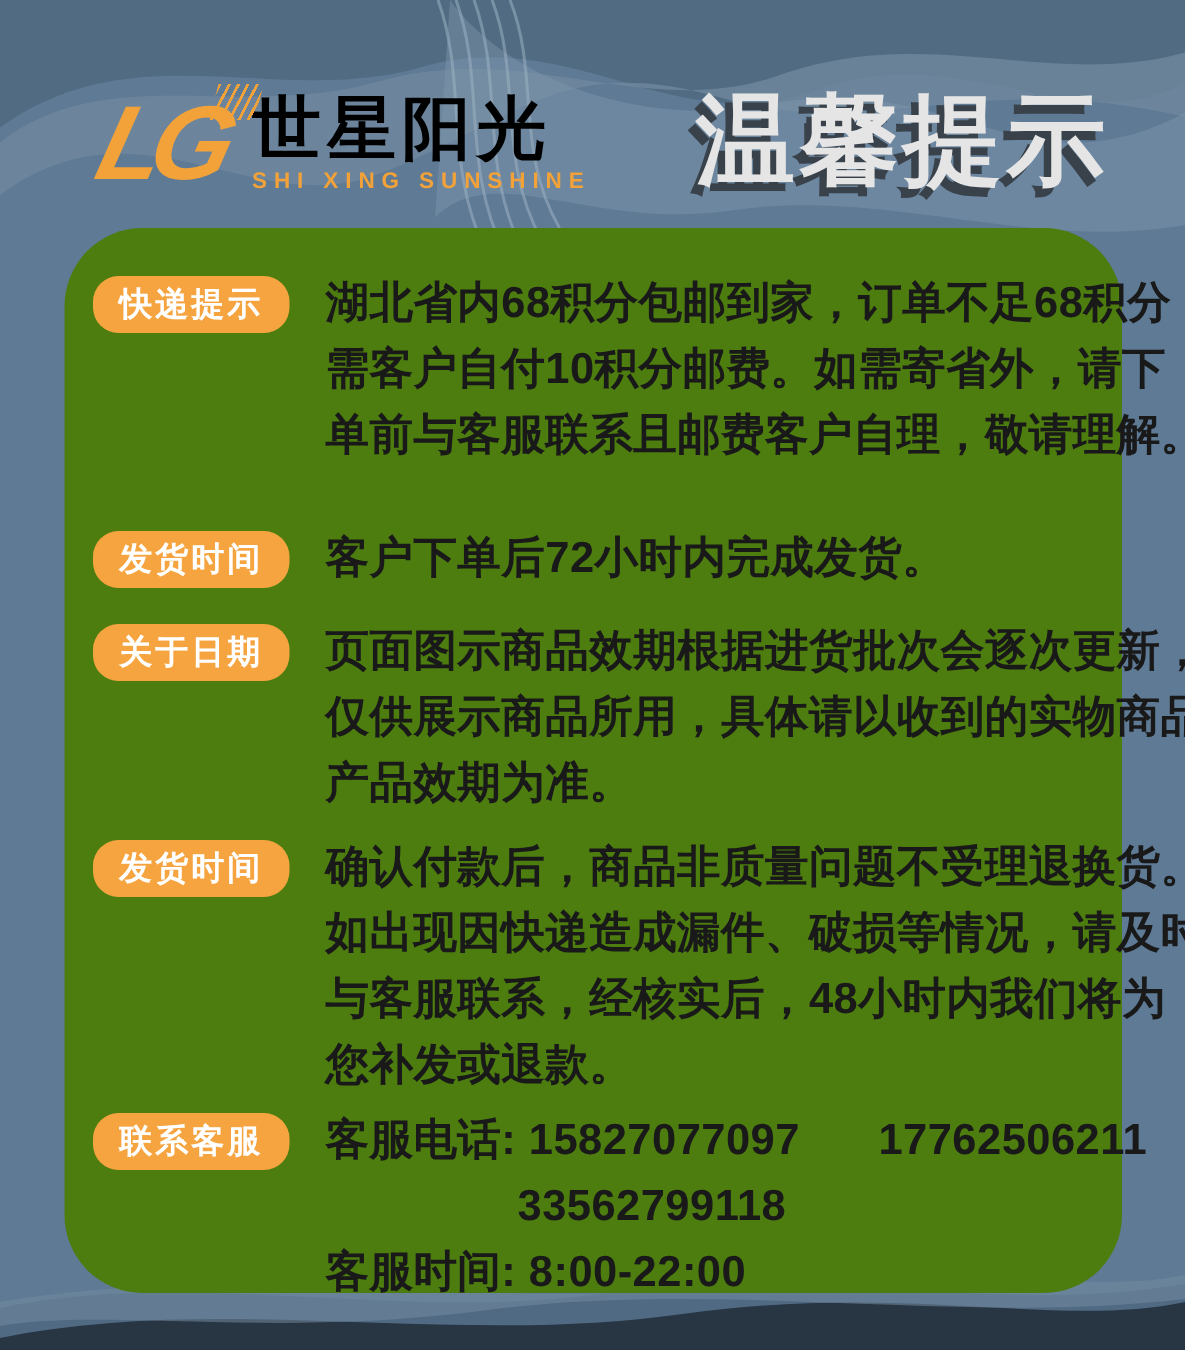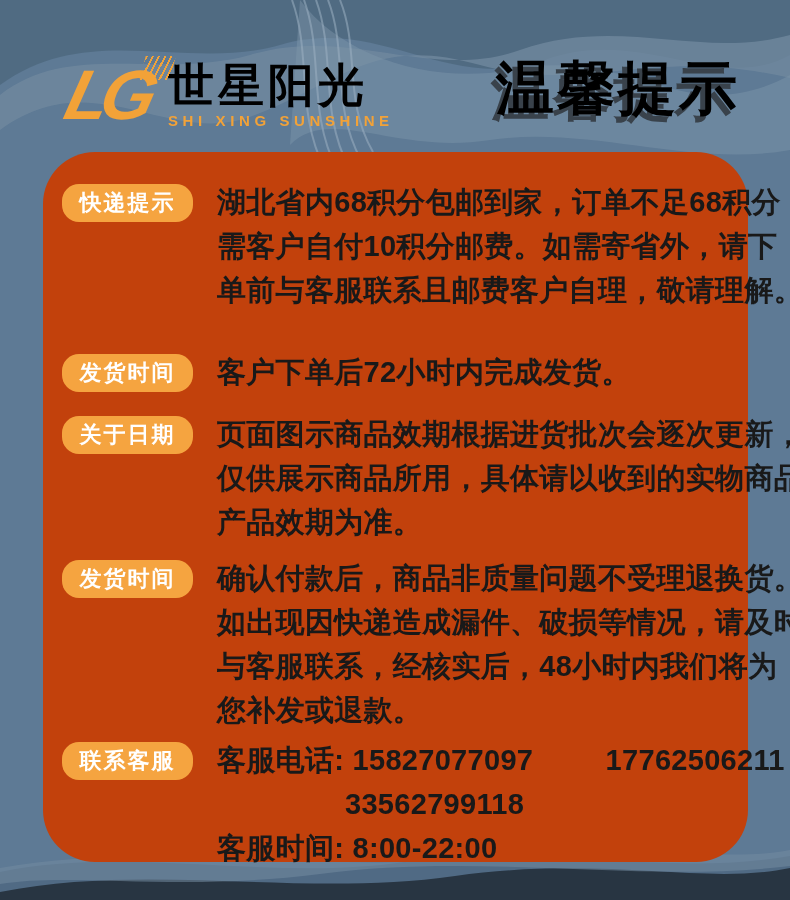--- a/index.html
+++ b/index.html
@@ -27,47 +27,47 @@
   }
   .logo-text{margin-left:10px;}
   .logo-cn{
     font-size:46px;font-weight:900;color:#000000;letter-spacing:4px;line-height:48px;
   }
   .logo-en{
     font-size:15px;font-weight:700;color:#f2a238;letter-spacing:4.6px;margin-top:3px;
   }
   .title{
     margin-left:auto;margin-top:-4px;
-    font-size:58px;font-weight:900;color:#000000;letter-spacing:3px;line-height:1.25;
+    font-size:66px;font-weight:900;color:#e5e5e5;letter-spacing:3px;line-height:1.25;
     text-shadow:-5px 6px 0 #39424b;
     white-space:nowrap;
   }
   
   .card{
     position:absolute;left:43px;top:152px;width:705px;height:710px;
-    background:#c2410c;border-radius:52px;z-index:2;
+    background:#4d7c0f;border-radius:52px;z-index:2;
     box-sizing:border-box;padding:28px 26px 12px 19px;
   }
   .section{display:flex;align-items:flex-start;}
   .sec-shipping{margin-bottom:38px;}
   .sec-delivery{margin-bottom:18px;}
   .sec-dates{margin-bottom:12px;}
   .sec-aftersale{margin-bottom:6px;}
   .badge{
     flex:0 0 131px;box-sizing:border-box;margin-top:4px;margin-right:24px;
     background:#f5a440;color:#ffffff;border-radius:17px;
     font-size:22px;font-weight:700;letter-spacing:2px;text-align:center;
     padding:4px 0;white-space:nowrap;
   }
   .body{
     flex:1;font-size:29px;font-weight:700;color:#191919;line-height:44px;
     letter-spacing:0.3px;
   }
   .body p{margin:0;white-space:nowrap;}
-  .phones .num2{margin-left:64px;}
+  .phones .num2{margin-left:44px;}
   .phones-row2{padding-left:128px;}
 </style>
 </head>
 <body>
 
 <svg class="bg" viewBox="0 0 790 900" preserveAspectRatio="none" aria-hidden="true">
   <rect x="0" y="0" width="790" height="900" fill="#5e7a95"></rect>
   <path d="M0 0 H790 V55 C720 95 640 25 545 60 C450 95 380 15 280 45 C185 72 90 20 0 85 Z" fill="#4d687f" opacity="0.85"></path>
   <path d="M0 130 C 95 60 170 150 255 115 C 345 80 375 35 480 65 C 585 95 650 45 790 78 L790 35 C 700 60 620 15 520 50 C 430 82 350 25 250 55 C 160 80 70 40 0 95 Z" fill="#71899f" opacity="0.75"></path>
   <path d="M300 0 C 340 55 430 85 510 70 C 600 52 650 92 710 95 C 745 96 772 85 790 75 L790 150 C 690 168 590 125 490 140 C 395 155 330 105 290 145 Z" fill="#7f96aa" opacity="0.45"></path>

